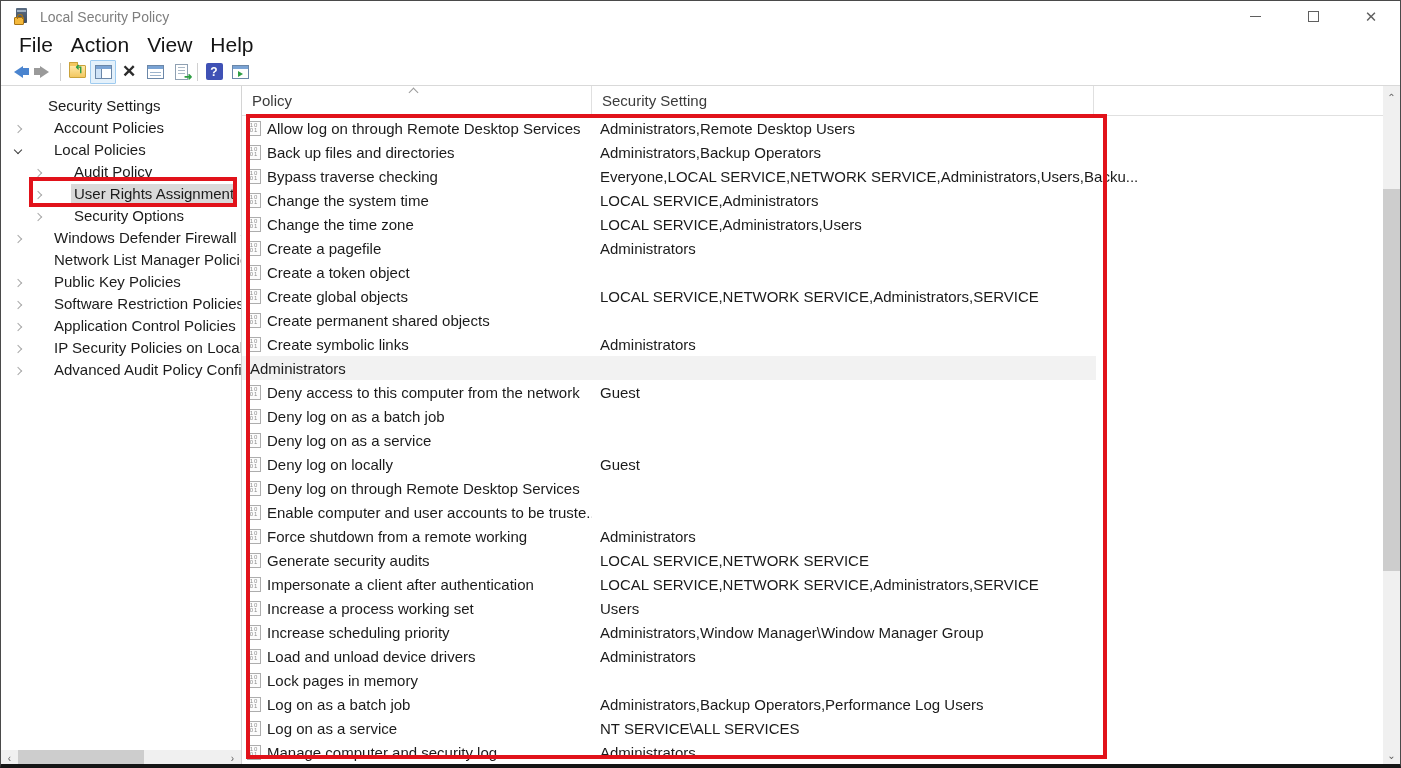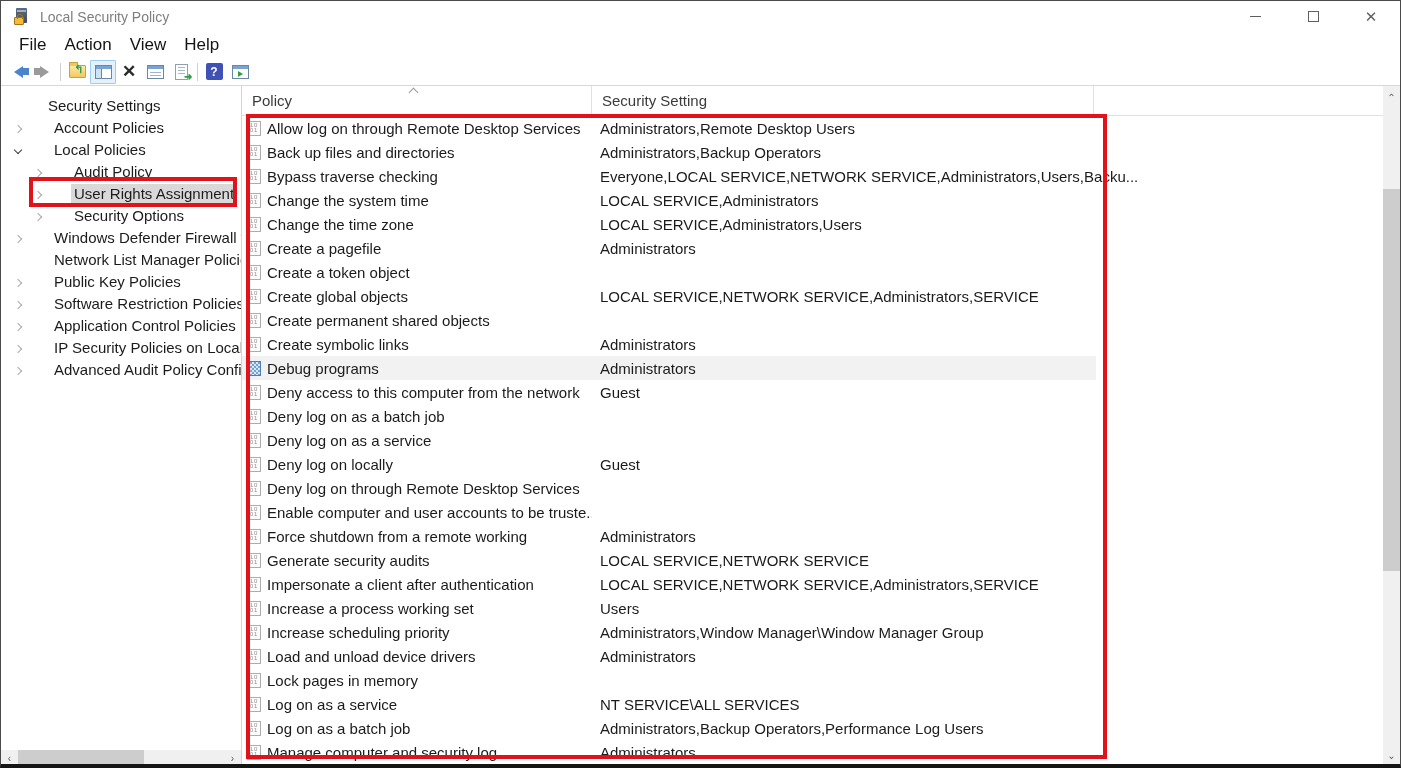--- a/index.html
+++ b/index.html
@@ -22,21 +22,21 @@
     border:1.5px solid #a87415; border-bottom:none; border-radius:3px 3px 0 0; }
   .title-text { color:#7e7e7e; font-size:14px; }
   .win-controls { margin-left:auto; display:flex; height:100%; }
   .win-btn { width:58px; height:100%; display:flex; align-items:center; justify-content:center; color:#5f5f5f; }
   .glyph-min { width:11px; height:1px; background:#5f5f5f; display:inline-block; }
   .glyph-max { width:11px; height:11px; border:1px solid #5f5f5f; display:inline-block; }
   .glyph-close { font-size:15px; line-height:1; color:#5f5f5f; }
 
   
   .menubar { height:26px; display:flex; align-items:center; padding-left:9px; background:#fff; }
-  .menu-item { padding:3px 9px; font-size:17px; color:#141414;text-align:center; }
+  .menu-item { padding:3px 9px; font-size:21px; color:#141414;text-align:center; }
 
   
   .toolbar { height:28px; display:flex; align-items:center; padding-left:4px; border-bottom:1px solid #d9d9d9; background:#fff; }
   .tb { width:26px; height:24px; display:flex; align-items:center; justify-content:center; position:relative; }
   .tb-sep { width:1px; height:18px; background:#d0d0d0; margin:0 3px; }
   .tb.active { background:#e4f1fb; border:1px solid #9ecbf0; border-radius:1px; }
   .arrow { width:0; height:0; border-top:6px solid transparent; border-bottom:6px solid transparent; position:relative; }
   .arrow.left  { border-right:9px solid #4a84cf; }
   .arrow.left::after { content:""; position:absolute; left:8px; top:-3.5px; width:7px; height:7px; background:#4a84cf; }
   .arrow.right { border-left:9px solid #9a9a9a; }
@@ -379,24 +379,20 @@
 
           <div class="lrow" data-selected="false">
             <span class="pcell">
               <span class="policy-icon"></span>
               <span>Create symbolic links</span>
             </span>
             <span class="scell">Administrators</span>
           </div>
 
           <div class="lrow" data-selected="true">
-            <span class="pcell">
-              <span class="policy-icon"></span>
-              <span>Debug programs</span>
-            </span>
             <span class="scell">Administrators</span>
           </div>
 
           <div class="lrow" data-selected="false">
             <span class="pcell">
               <span class="policy-icon"></span>
               <span>Deny access to this computer from the network</span>
             </span>
             <span class="scell">Guest</span>
           </div>
@@ -493,31 +489,31 @@
             <span class="pcell">
               <span class="policy-icon"></span>
               <span>Lock pages in memory</span>
             </span>
             <span class="scell"></span>
           </div>
 
           <div class="lrow" data-selected="false">
             <span class="pcell">
               <span class="policy-icon"></span>
+              <span>Log on as a batch job</span>
+            </span>
+            <span class="scell">Administrators,Backup Operators,Performance Log Users</span>
+          </div>
+
+          <div class="lrow" data-selected="false">
+            <span class="pcell">
+              <span class="policy-icon"></span>
               <span>Log on as a service</span>
             </span>
             <span class="scell">NT SERVICE\ALL SERVICES</span>
-          </div>
-
-          <div class="lrow" data-selected="false">
-            <span class="pcell">
-              <span class="policy-icon"></span>
-              <span>Log on as a batch job</span>
-            </span>
-            <span class="scell">Administrators,Backup Operators,Performance Log Users</span>
           </div>
 
           <div class="lrow" data-selected="false">
             <span class="pcell">
               <span class="policy-icon"></span>
               <span>Manage computer and security log</span>
             </span>
             <span class="scell">Administrators</span>
           </div>
         </div>

